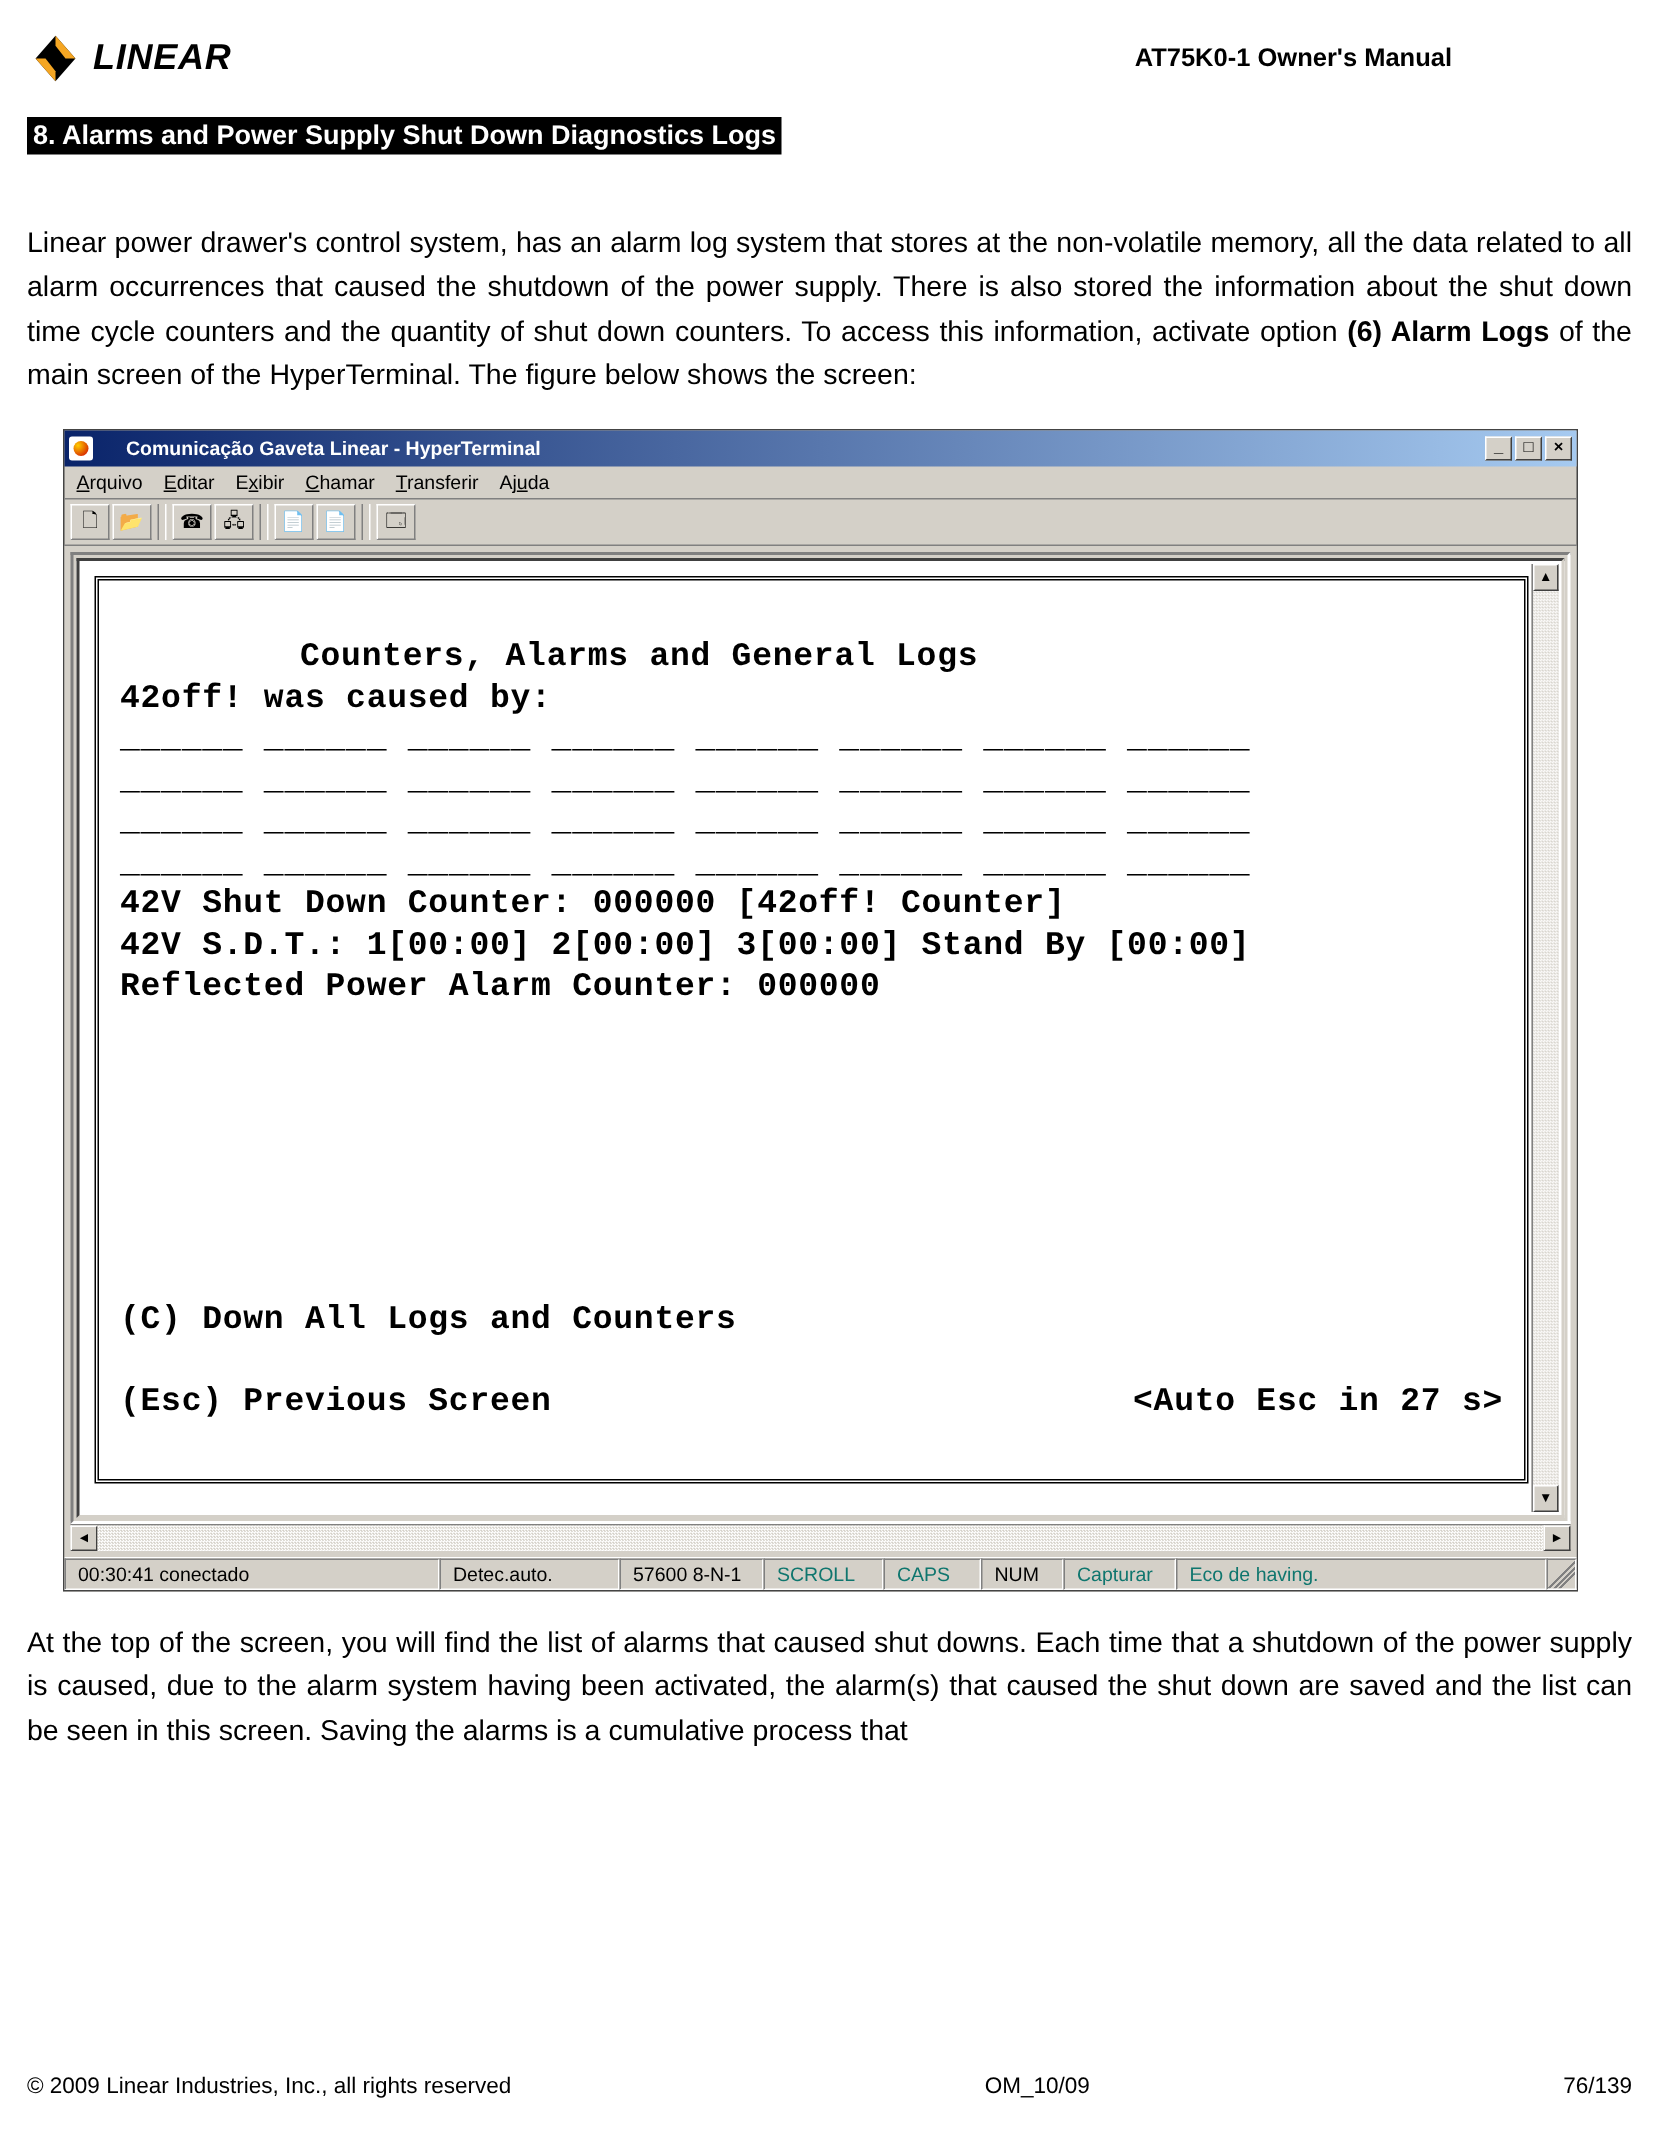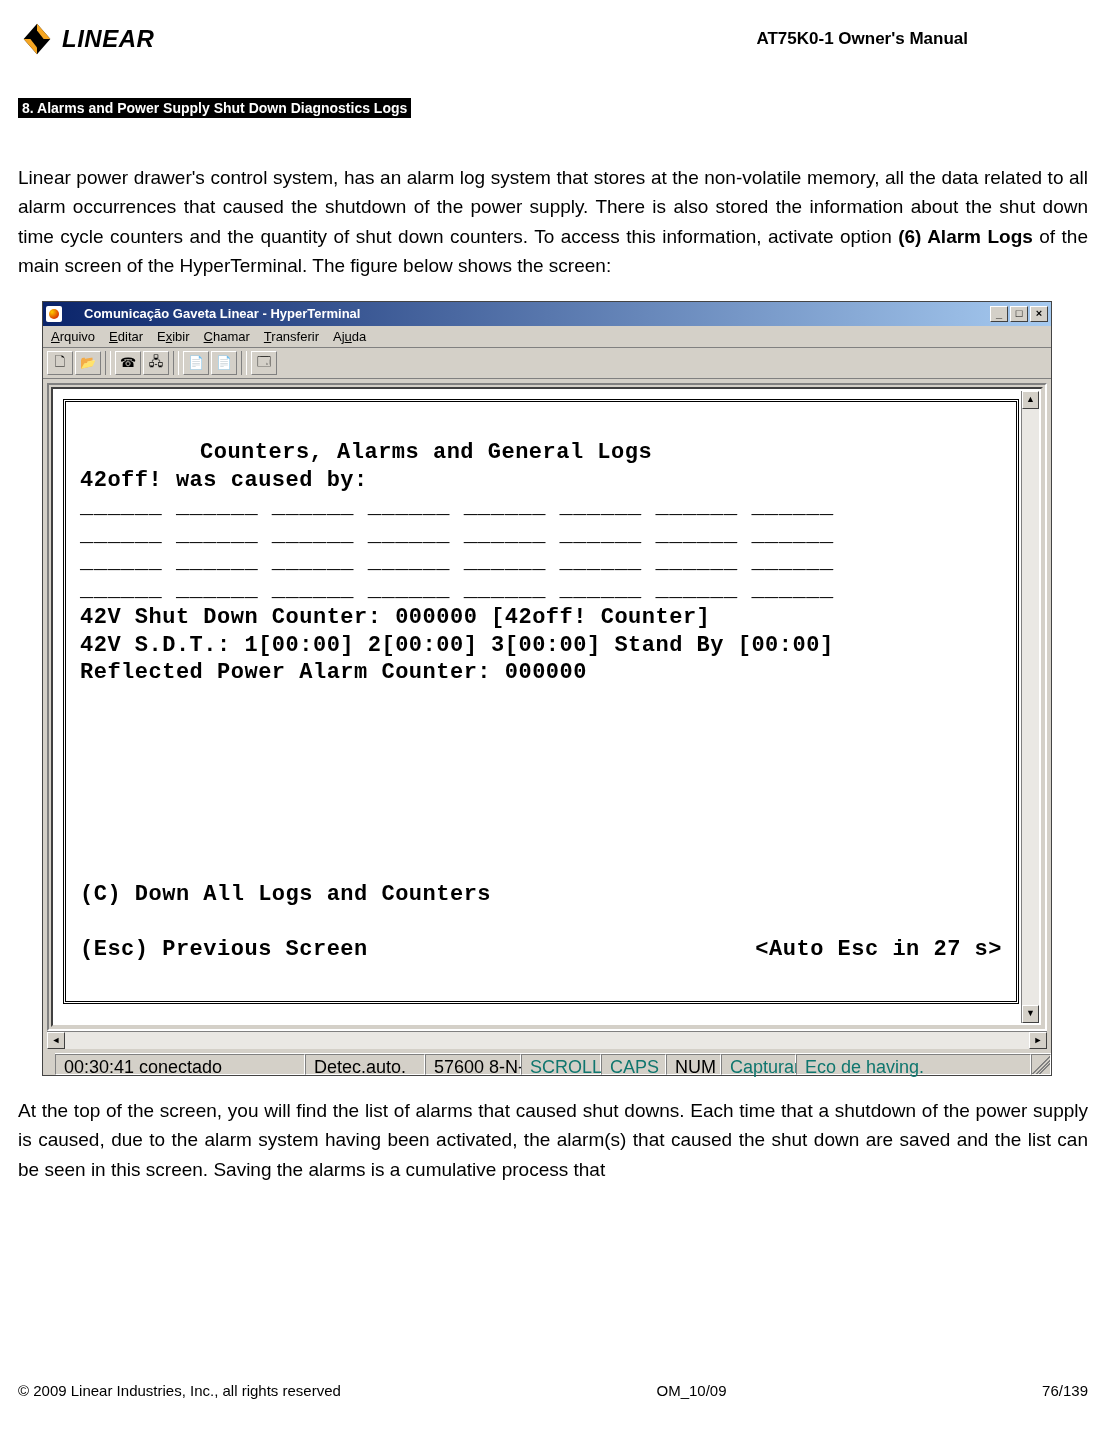--- a/index.html
+++ b/index.html
@@ -13,21 +13,21 @@
   }
   .page {
     padding: 20px 18px 30px 18px;
     position: relative;
     min-height: 1429px;
   }
   .header-row {
     display: flex;
     align-items: center;
     justify-content: space-between;
-    margin-bottom: 40px;
+    margin-bottom: 20px;
   }
   .logo {
     display: flex;
     align-items: center;
     gap: 6px;
   }
   .logo-mark {
     width: 38px;
     height: 38px;
     position: relative;
@@ -41,21 +41,21 @@
   }
   .doc-title {
     font-weight: bold;
     font-size: 17px;
     margin-right: 120px;
   }
   .section-heading {
     background: #000;
     color: #fff;
     font-weight: bold;
-    font-size: 14px;
+    font-size: 18px;
     padding: 2px 4px;
     display: inline-block;
     margin-bottom: 26px;
   }
   .body-text {
     font-size: 19px;
     line-height: 1.55;
     text-align: justify;
     margin-bottom: 20px;
   }
@@ -228,24 +228,23 @@
     border: 1px solid #fff;
     border-right-color: #404040;
     border-bottom-color: #404040;
     font-size: 9px;
     text-align: center;
     line-height: 14px;
   }
   .hstrack { flex: 1; background: repeating-conic-gradient(#d4d0c8 0% 25%, #fff 0% 50%) 50% / 2px 2px; }
   .statusbar {
     display: flex;
-    font-size: 18px;
+    font-size: 13px;
     border-top: 1px solid #fff;
     height: 22px;
-    margin-left: 12px;
   }
   .status-cell {
     border: 1px solid #808080;
     border-top-color: #808080;
     border-left-color: #808080;
     border-right-color: #fff;
     border-bottom-color: #fff;
     padding: 2px 8px;
     background: #d4d0c8;
     white-space: nowrap;

